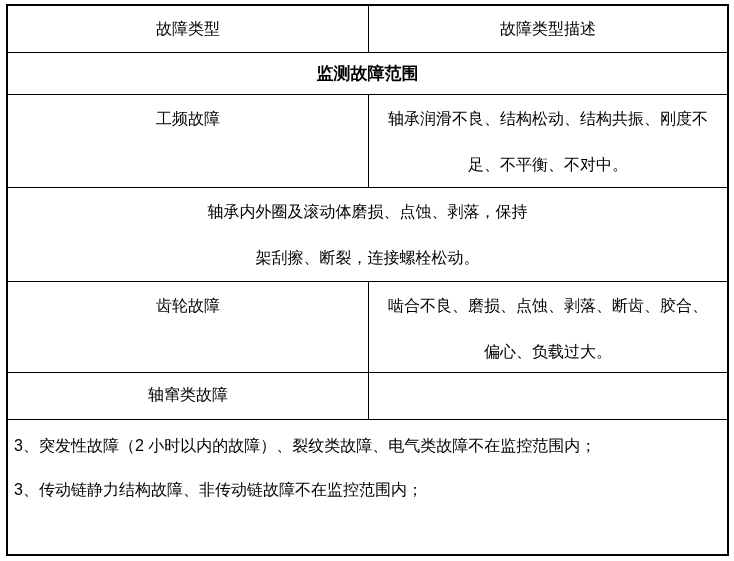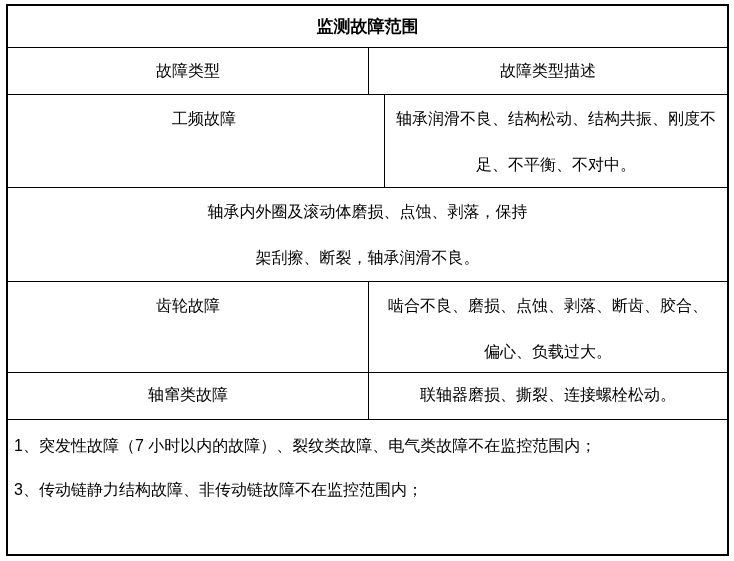--- a/index.html
+++ b/index.html
@@ -55,21 +55,21 @@
     padding-top: 1px;
   }
   .data-row .desc-cell {
     flex: 1 1 auto;
     text-align: center;
     font-size: 16px;
     line-height: 46px;
     padding: 1px 4px 0 4px;
     white-space: pre-line;
   }
-  .row-tall-1 { height: 93px; padding-left: 16px; }
+  .row-tall-1 { height: 93px; }
   .row-tall-2 { height: 94px; }
   .row-tall-3 { height: 91px; }
   .row-short  { height: 47px; }
   .row-short .type-cell,
   .row-short .desc-cell { line-height: 44px; padding-top: 0; }
   .notes-row {
     height: 134px;
     display: block;
     padding: 4px 10px 0 6px;
   }
@@ -78,49 +78,48 @@
     line-height: 44px;
     text-align: left;
     white-space: pre-line;
   }
 </style>
 </head>
 <body>
 
 <div class="doc-table">
 
-  <div class="row title-row">
-    <div class="title-text">监测故障范围</div>
-  </div>
-
   <div class="row header-row">
     <div class="header-cell cell-left">故障类型</div>
     <div class="header-cell cell-right">故障类型描述</div>
+  </div>
+
+  <div class="row title-row">
+    <div class="title-text">监测故障范围</div>
   </div>
 
   <div class="row data-row row-tall-1">
     <div class="type-cell">工频故障</div>
     <div class="desc-cell">轴承润滑不良、结构松动、结构共振、刚度不
 足、不平衡、不对中。</div>
   </div>
 
   <div class="row data-row row-tall-2">
     <div class="desc-cell">轴承内外圈及滚动体磨损、点蚀、剥落，保持
-架刮擦、断裂，轴承润滑不良。</div>
+架刮擦、断裂，连接螺栓松动。</div>
   </div>
 
   <div class="row data-row row-tall-3">
     <div class="type-cell">齿轮故障</div>
     <div class="desc-cell">啮合不良、磨损、点蚀、剥落、断齿、胶合、
 偏心、负载过大。</div>
   </div>
 
   <div class="row data-row row-short">
     <div class="type-cell">轴窜类故障</div>
-    <div class="desc-cell">联轴器磨损、撕裂、连接螺栓松动。</div>
   </div>
 
   <div class="row notes-row">
-    <div class="note-line">1、突发性故障（7 小时以内的故障）、裂纹类故障、电气类故障不在监控范围内；</div>
+    <div class="note-line">3、突发性故障（2 小时以内的故障）、裂纹类故障、电气类故障不在监控范围内；</div>
     <div class="note-line">3、传动链静力结构故障、非传动链故障不在监控范围内；</div>
   </div>
 
 </div>
 
 </body></html>

